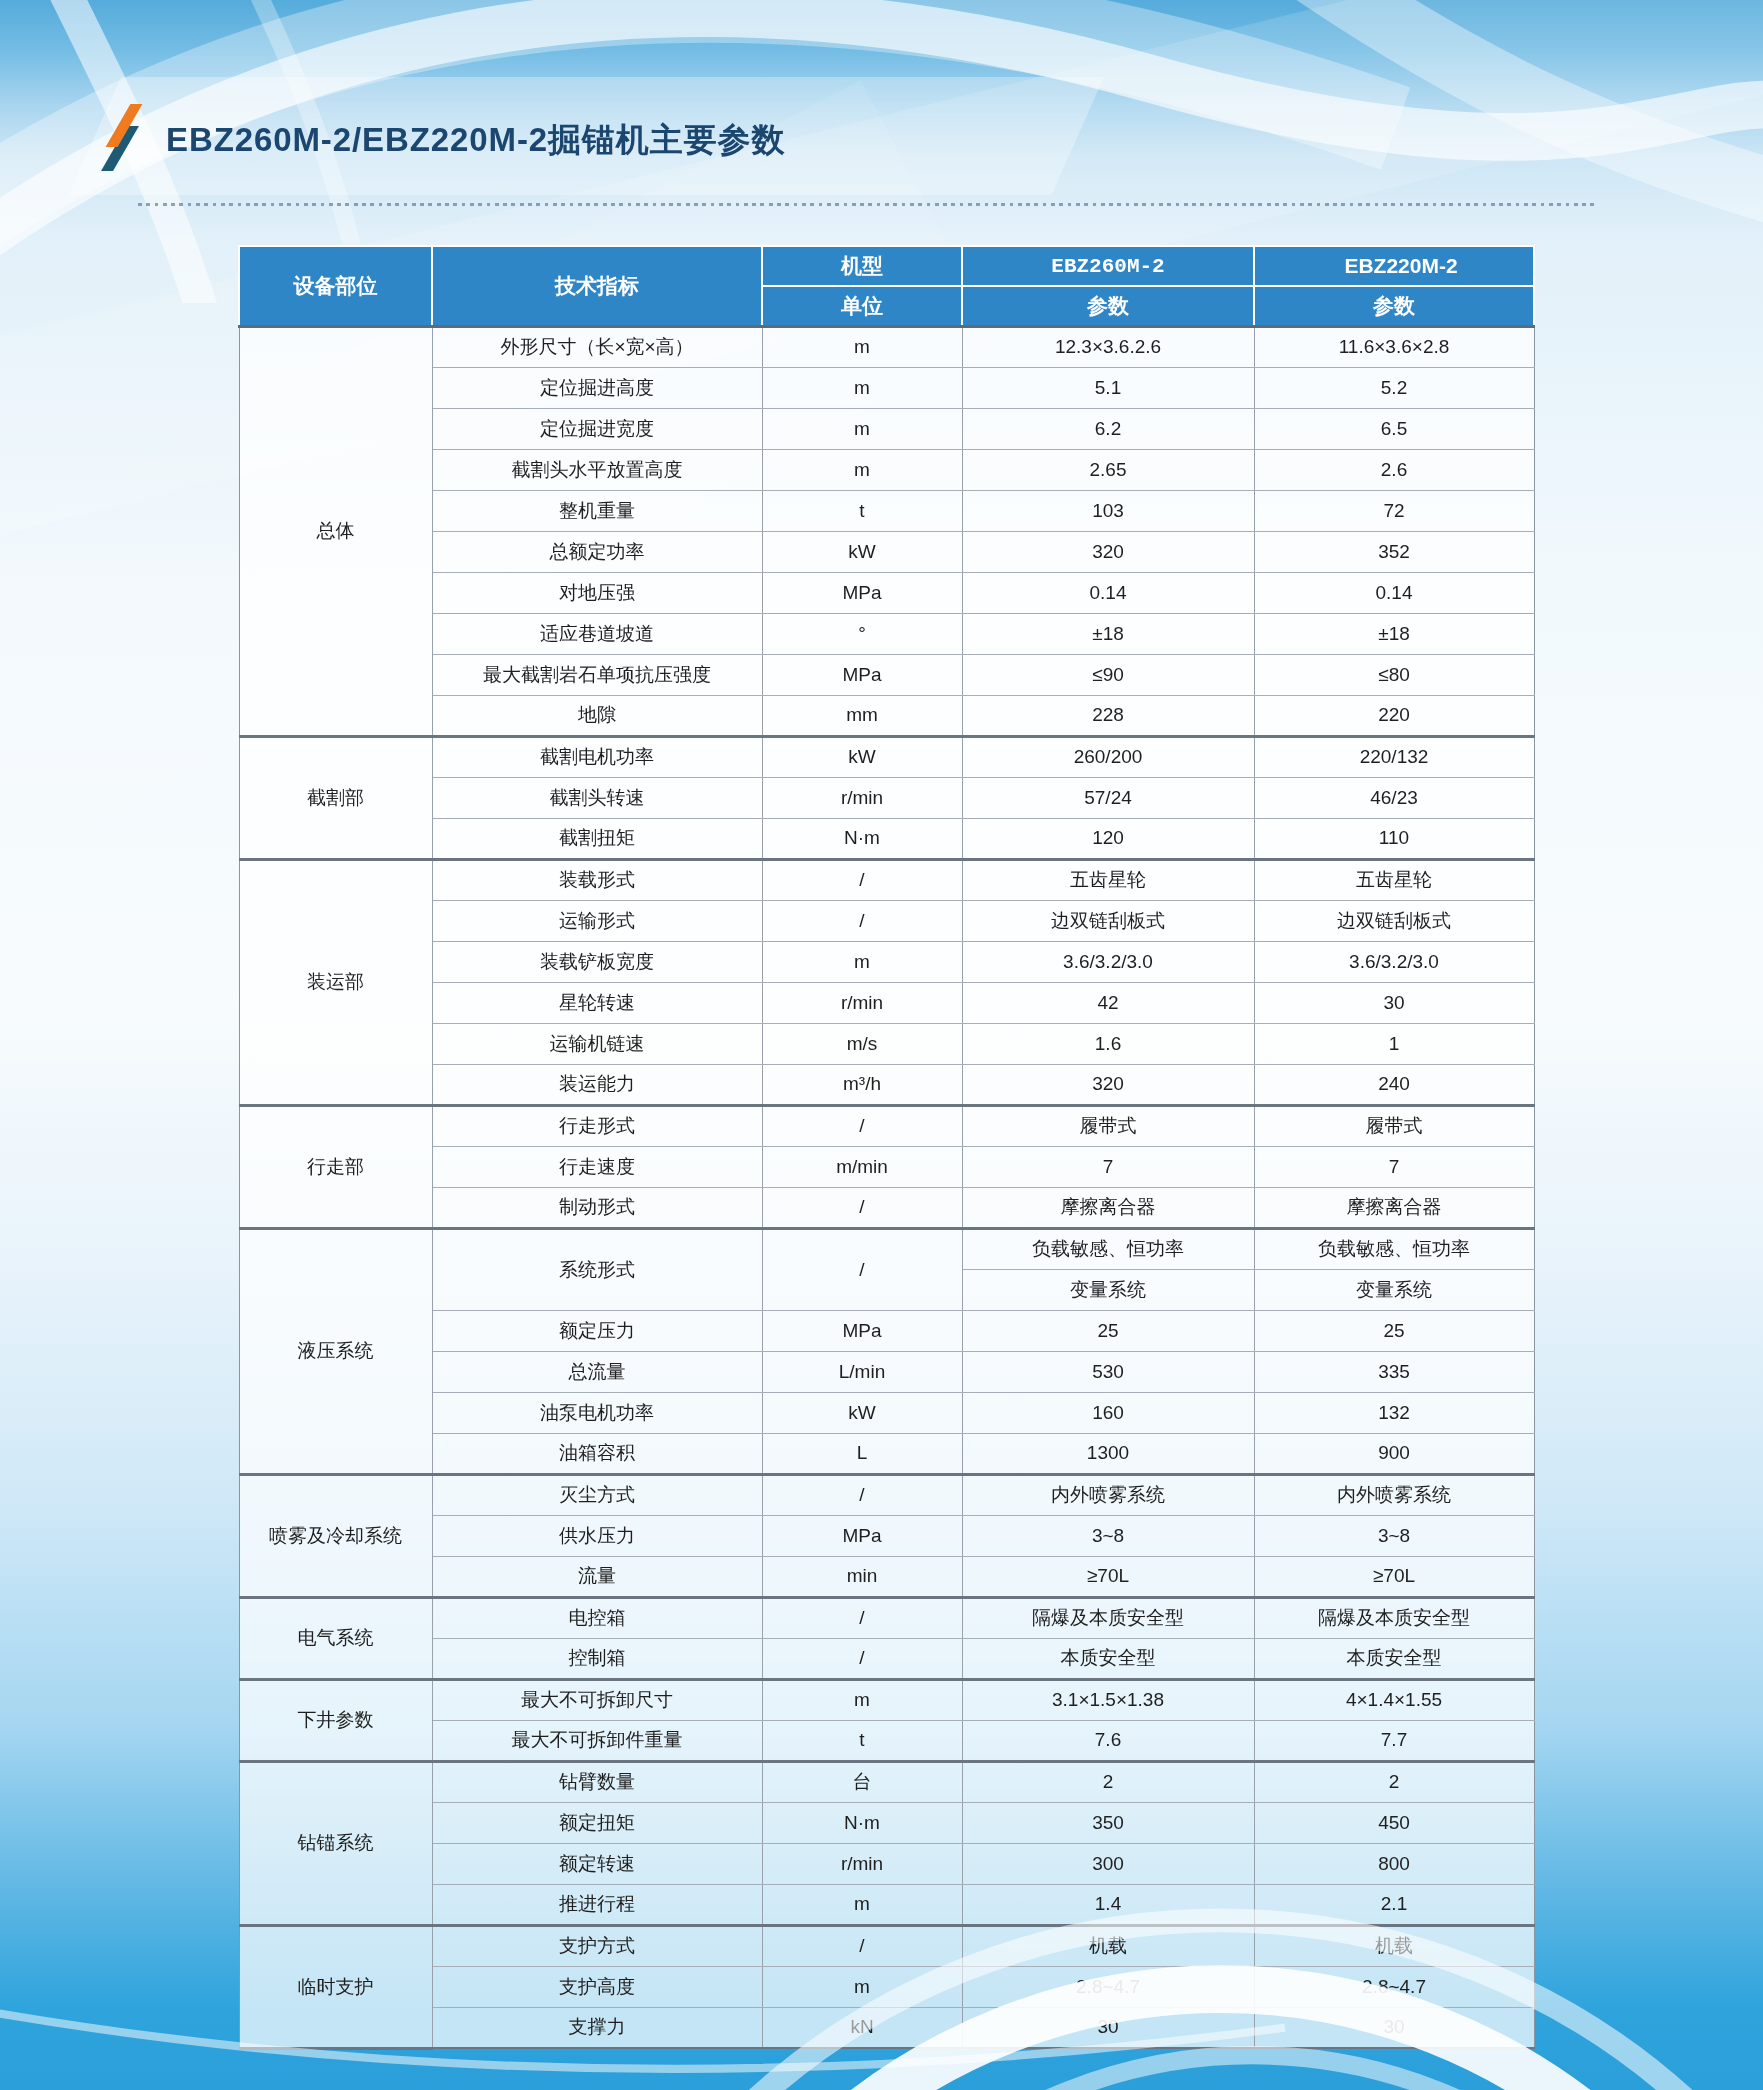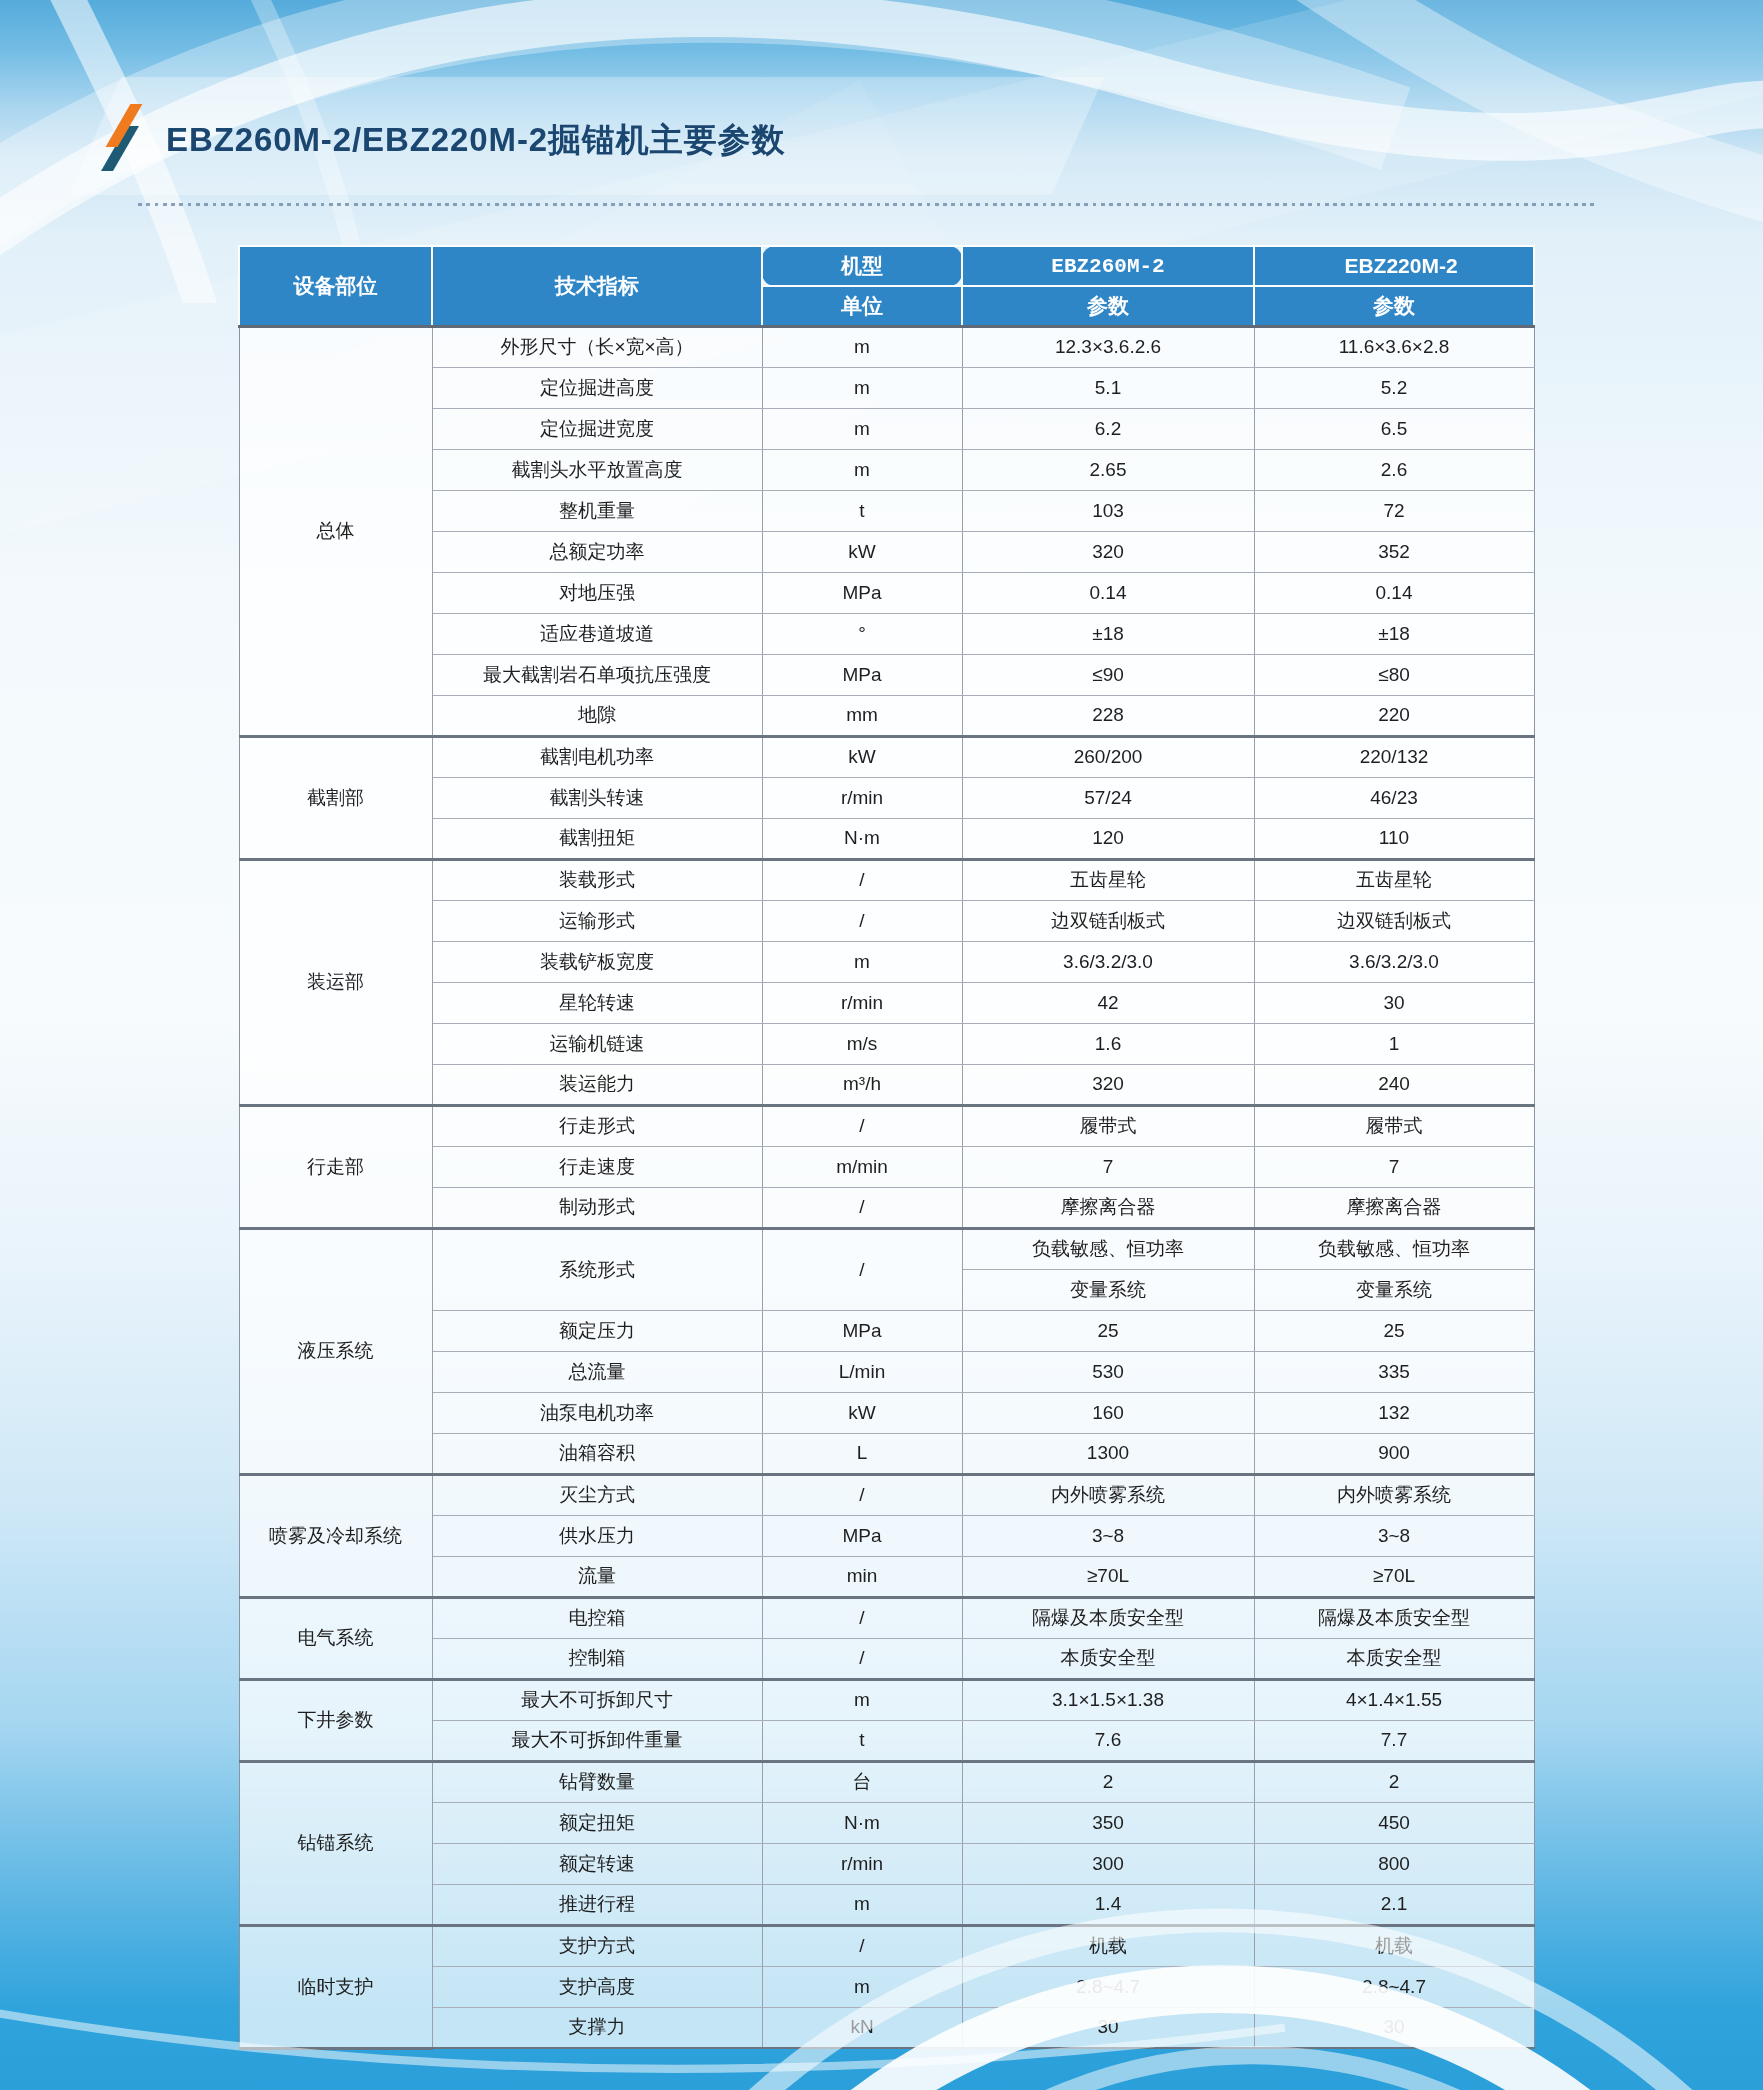--- a/index.html
+++ b/index.html
@@ -63,21 +63,21 @@
       <col style="width:193px">
         <col style="width:330px">
         <col style="width:200px">
       <col style="width:292px">
         <col style="width:280px">
     </colgroup>
     <thead>
       <tr>
         <th rowspan="2" style="background:#2f86c6;">设备部位</th>
         <th rowspan="2" style="background:#2f86c6;">技术指标</th>
-        <th style="background:#2f86c6;border-radius:13px;">机型</th>
+        <th style="background:#2f86c6;">机型</th>
         <th style="background:#2f86c6;font-family:Liberation Mono, monospace;">EBZ260M-2</th>
         <th style="background:#2f86c6;padding-left:14px;">EBZ220M-2</th>
       </tr>
       <tr>
         <th style="background:#2f86c6;">单位</th>
         <th style="background:#2f86c6;">参数</th>
         <th style="background:#2f86c6;">参数</th>
       </tr>
     </thead>
     <tbody>

